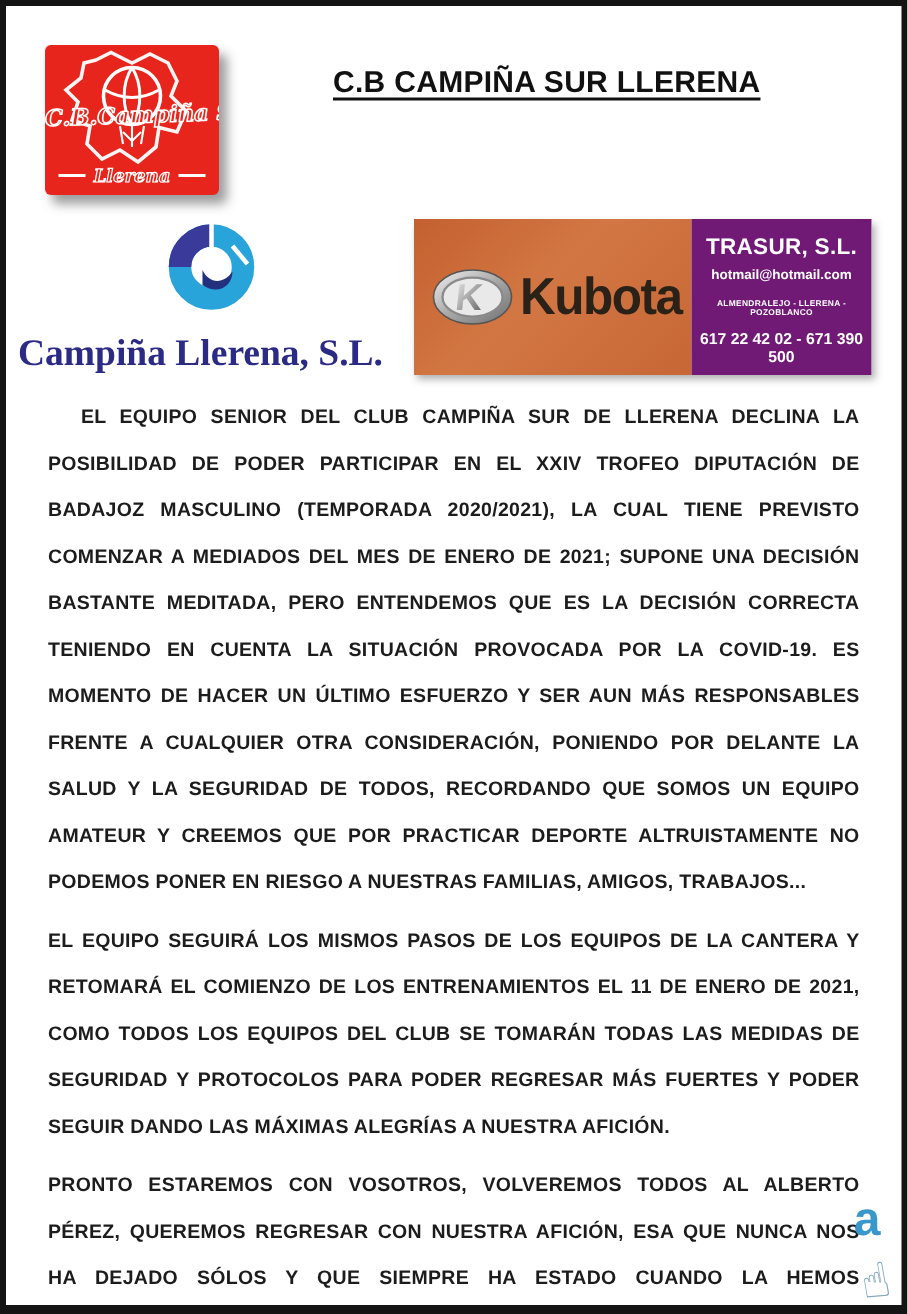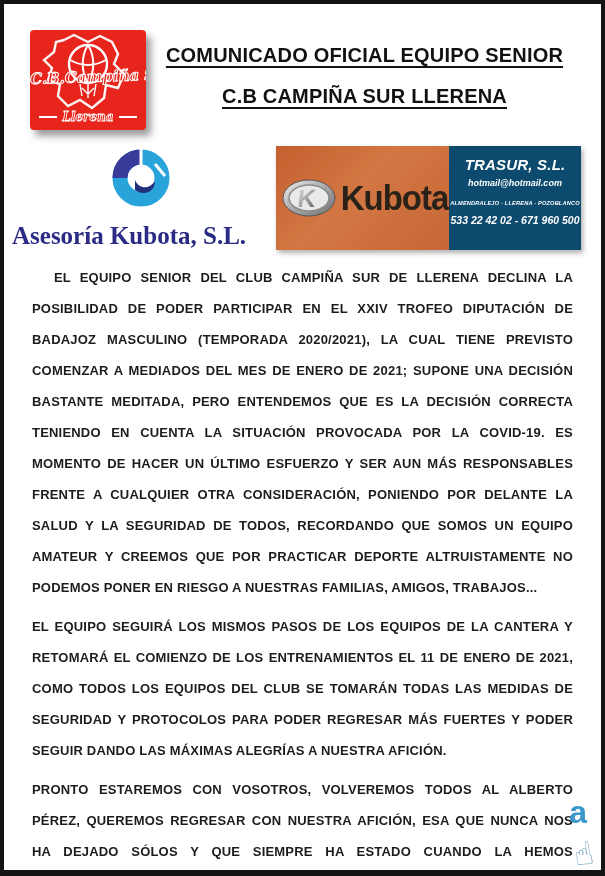--- a/index.html
+++ b/index.html
@@ -84,25 +84,24 @@
     background: linear-gradient(135deg, #c4602f 0%, #d27743 45%, #c76636 100%);
     display: flex; align-items: center; justify-content: center; gap: 4px;
     padding-left: 4px;
   }
   .kubota-word {
     font-weight: bold; font-size: 33px; color: #2a2218;
     letter-spacing: -1px;
     transform: scaleY(1.05);
   }
   .trasur {
-    flex: 0 0 auto; width: 132px;
-    background: #0c4a6e;
+    flex: 0 0 auto; width: 120px;
+    background: #701a75;
     color: #fff; text-align: center;
     padding-top: 10px;
-    font-style: italic;
   }
   .trasur-name { font-size: 15px; font-weight: bold; letter-spacing: 0.2px; }
   .trasur-email { font-size: 9px; font-weight: bold; margin-top: 5px; }
   .trasur-loc { font-size: 5.6px; font-weight: bold; margin-top: 12px; letter-spacing: 0.2px; }
   .trasur-phone { font-size: 10.5px; font-weight: bold; margin-top: 8px; }
 
   
   .doc-body { margin: 10px 28px 0 28px; }
   .para {
     font-size: 13px; font-weight: bold; color: #1c1c1c;
@@ -144,36 +143,35 @@
         <path d="M50 54 L52 66 M58 53 L58 68 M66 54 L64 66 M52 58 L58 64 M64 58 L58 64" stroke="#ffffff" stroke-width="1.4" fill="none"></path>
       </svg>
       <div class="club-script">C.B.Campiña Sur</div>
       <div class="club-sub">
         <span class="dash"></span>
         <span>Llerena</span>
         <span class="dash"></span>
       </div>
     </div>
     <div class="titles">
-      <h1>COMUNICADO OFICIAL EQUIPO SENIOR</h1>
       <h2>C.B CAMPIÑA SUR LLERENA</h2>
     </div>
   </header>
 
   <div class="sponsors">
 
     <div class="asesoria">
       <svg class="asesoria-icon" width="64" height="62" viewBox="0 0 64 62">
         <circle cx="32" cy="30" r="21" fill="none" stroke="#29a4da" stroke-width="15"></circle>
         <path d="M 11 30 A 21 21 0 0 1 32 9" fill="none" stroke="#3a3a9a" stroke-width="15"></path>
         <line x1="32" y1="0" x2="32" y2="18" stroke="#ffffff" stroke-width="3"></line>
         <line x1="46" y1="16" x2="56" y2="28" stroke="#ffffff" stroke-width="3"></line>
         <path d="M 26 32 C 30 41, 40 42, 46 33 C 46 43, 36 49, 26 42 Z" fill="#23307d"></path>
       </svg>
-      <div class="asesoria-name">Asesoría Kubota, S.L.</div>
+      <div class="asesoria-name">Campiña Llerena, S.L.</div>
     </div>
 
     <div class="kubota-banner">
       <div class="kubota-left">
         <svg width="56" height="42" viewBox="0 0 56 42">
           <defs>
             <linearGradient id="silver" x1="0" y1="0" x2="1" y2="1">
               <stop offset="0" stop-color="#f2f2f2"></stop>
                 <stop offset="0.5" stop-color="#a8a8a8"></stop>
                 <stop offset="1" stop-color="#6f6f6f"></stop>
@@ -186,21 +184,21 @@
           <ellipse cx="28" cy="21" rx="26" ry="18" fill="url(#silver)" stroke="#555" stroke-width="1"></ellipse>
           <ellipse cx="28" cy="21" rx="20" ry="13" fill="#e9e9e9" stroke="#8a8a8a" stroke-width="1.5"></ellipse>
           <text x="28" y="30" text-anchor="middle" font-family="Liberation Sans, sans-serif" font-weight="bold" font-size="25" fill="url(#kgrad)" transform="skewX(-6)">K</text>
         </svg>
         <span class="kubota-word">Kubota</span>
       </div>
       <div class="trasur">
         <div class="trasur-name">TRASUR, S.L.</div>
         <div class="trasur-email">hotmail@hotmail.com</div>
         <div class="trasur-loc">ALMENDRALEJO - LLERENA - POZOBLANCO</div>
-        <div class="trasur-phone">533 22 42 02 - 671 960 500</div>
+        <div class="trasur-phone">617 22 42 02 - 671 390 500</div>
       </div>
     </div>
 
   </div>
 
   <main class="doc-body">
     <p class="para indent">EL EQUIPO SENIOR DEL CLUB CAMPIÑA SUR DE LLERENA DECLINA LA POSIBILIDAD DE PODER PARTICIPAR EN EL XXIV TROFEO DIPUTACIÓN DE BADAJOZ MASCULINO (TEMPORADA 2020/2021), LA CUAL TIENE PREVISTO COMENZAR A MEDIADOS DEL MES DE ENERO DE 2021; SUPONE UNA DECISIÓN BASTANTE MEDITADA, PERO ENTENDEMOS QUE ES LA DECISIÓN CORRECTA TENIENDO EN CUENTA LA SITUACIÓN PROVOCADA POR LA COVID-19. ES MOMENTO DE HACER UN ÚLTIMO ESFUERZO Y SER AUN MÁS RESPONSABLES FRENTE A CUALQUIER OTRA CONSIDERACIÓN, PONIENDO POR DELANTE LA SALUD Y LA SEGURIDAD DE TODOS, RECORDANDO QUE SOMOS UN EQUIPO AMATEUR Y CREEMOS QUE POR PRACTICAR DEPORTE ALTRUISTAMENTE NO PODEMOS PONER EN RIESGO A NUESTRAS FAMILIAS, AMIGOS, TRABAJOS...</p>
     <p class="para">EL EQUIPO SEGUIRÁ LOS MISMOS PASOS DE LOS EQUIPOS DE LA CANTERA Y RETOMARÁ EL COMIENZO DE LOS ENTRENAMIENTOS EL 11 DE ENERO DE 2021, COMO TODOS LOS EQUIPOS DEL CLUB SE TOMARÁN TODAS LAS MEDIDAS DE SEGURIDAD Y PROTOCOLOS PARA PODER REGRESAR MÁS FUERTES Y PODER SEGUIR DANDO LAS MÁXIMAS ALEGRÍAS A NUESTRA AFICIÓN.</p>
     <p class="para">PRONTO ESTAREMOS CON VOSOTROS, VOLVEREMOS TODOS AL ALBERTO PÉREZ, QUEREMOS REGRESAR CON NUESTRA AFICIÓN, ESA QUE NUNCA NOS HA DEJADO SÓLOS Y QUE SIEMPRE HA ESTADO CUANDO LA HEMOS NECESITADO.</p>
 

